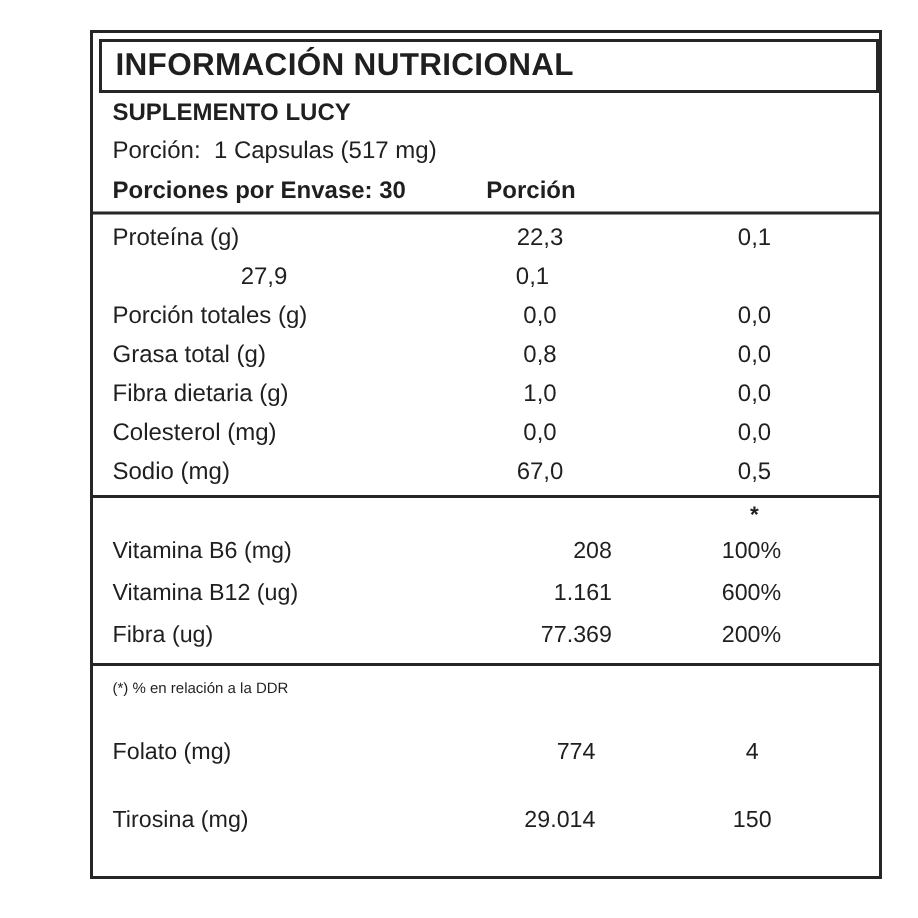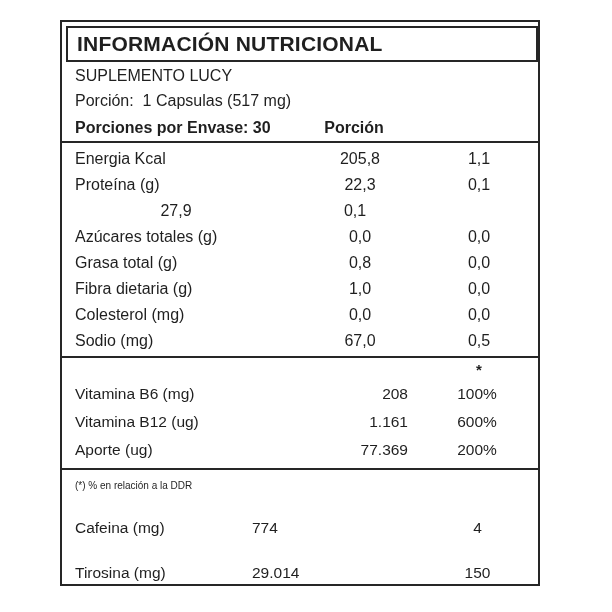--- a/index.html
+++ b/index.html
@@ -8,21 +8,21 @@
     width: 612px;
     height: 612px;
     background: #ffffff;
     font-family: "Liberation Sans", sans-serif;
     color: #1f1f1f;
   }
   .label-box {
     position: absolute;
     left: 60px;
     top: 20px;
-    width: 480px;
+    width: 528px;
     height: 566px;
     box-sizing: border-box;
     border: 2px solid #262626;
     background: #fff;
     overflow: hidden;
   }
   
   .title-box {
     margin: 4px 0 0 4px;
     border: 2px solid #262626;
@@ -34,21 +34,21 @@
     padding-left: 9px;
     letter-spacing: 0.2px;
     white-space: nowrap;
   }
   
   .sub-block {
     border-bottom: 2px solid #262626;
     padding-bottom: 4px;
   }
   .sub-line1 {
-    font-weight: normal;
+    font-weight: bold;
     font-size: 16px;
     padding: 5px 0 1px 13px;
     white-space: pre;
   }
   .sub-line2 {
     font-weight: normal;
     font-size: 16px;
     padding: 6px 0 2px 13px;
     white-space: pre;
   }
@@ -107,21 +107,21 @@
     padding-left: 13px;
     white-space: nowrap;
   }
   .frow {
     display: grid;
     grid-template-columns: 190px 145px 1fr;
     height: 28px;
     line-height: 28px;
     font-size: 15.5px;
   }
-  .frow .c2 { text-align: left; }
+  .frow .c2 { text-align: right; }
   .frow .c3 { text-align: center; padding-left: 20px; padding-right: 0; }
   .frow-caffeine { margin-top: 14px; }
   .frow-tyrosine { margin-top: 17px; }
 </style>
 </head>
 <body>
 
 <div class="label-box">
 
   <div class="title-box">INFORMACIÓN NUTRICIONAL</div>
@@ -130,35 +130,30 @@
     <div class="sub-line1">SUPLEMENTO LUCY</div>
     <div class="sub-line2">Porción:  1 Capsulas (517 mg)</div>
     <div class="sub-line3">
       <div class="h1">Porciones por Envase: 30</div>
       <div class="h3">Porción</div>
     </div>
   </div>
 
   <div class="sec-main">
     <div class="row">
-      <div class="c1">Energia Kcal</div>
-      <div class="c2">205,8</div>
-      <div class="c3">1,1</div>
-    </div>
-    <div class="row">
       <div class="c1">Proteína (g)</div>
       <div class="c2">22,3</div>
       <div class="c3">0,1</div>
     </div>
     <div class="row">
       <div class="c2">27,9</div>
       <div class="c3">0,1</div>
     </div>
     <div class="row">
-      <div class="c1">Azúcares totales (g)</div>
+      <div class="c1">Porción totales (g)</div>
       <div class="c2">0,0</div>
       <div class="c3">0,0</div>
     </div>
     <div class="row">
       <div class="c1">Grasa total (g)</div>
       <div class="c2">0,8</div>
       <div class="c3">0,0</div>
     </div>
     <div class="row">
       <div class="c1">Fibra dietaria (g)</div>
@@ -187,30 +182,30 @@
       <div class="c1">Vitamina B6 (mg)</div>
       <div class="c2">208</div>
       <div class="c3">100%</div>
     </div>
     <div class="row vrow">
       <div class="c1">Vitamina B12 (ug)</div>
       <div class="c2">1.161</div>
       <div class="c3">600%</div>
     </div>
     <div class="row vrow">
-      <div class="c1">Aporte (ug)</div>
+      <div class="c1">Fibra (ug)</div>
       <div class="c2">77.369</div>
       <div class="c3">200%</div>
     </div>
   </div>
 
   <div>
     <div class="footnote">(*) % en relación a la DDR</div>
     <div class="frow frow-caffeine">
-      <div class="c1">Cafeina (mg)</div>
+      <div class="c1">Folato (mg)</div>
       <div class="c2">774</div>
       <div class="c3">4</div>
     </div>
     <div class="frow frow-tyrosine">
       <div class="c1">Tirosina (mg)</div>
       <div class="c2">29.014</div>
       <div class="c3">150</div>
     </div>
   </div>
 

